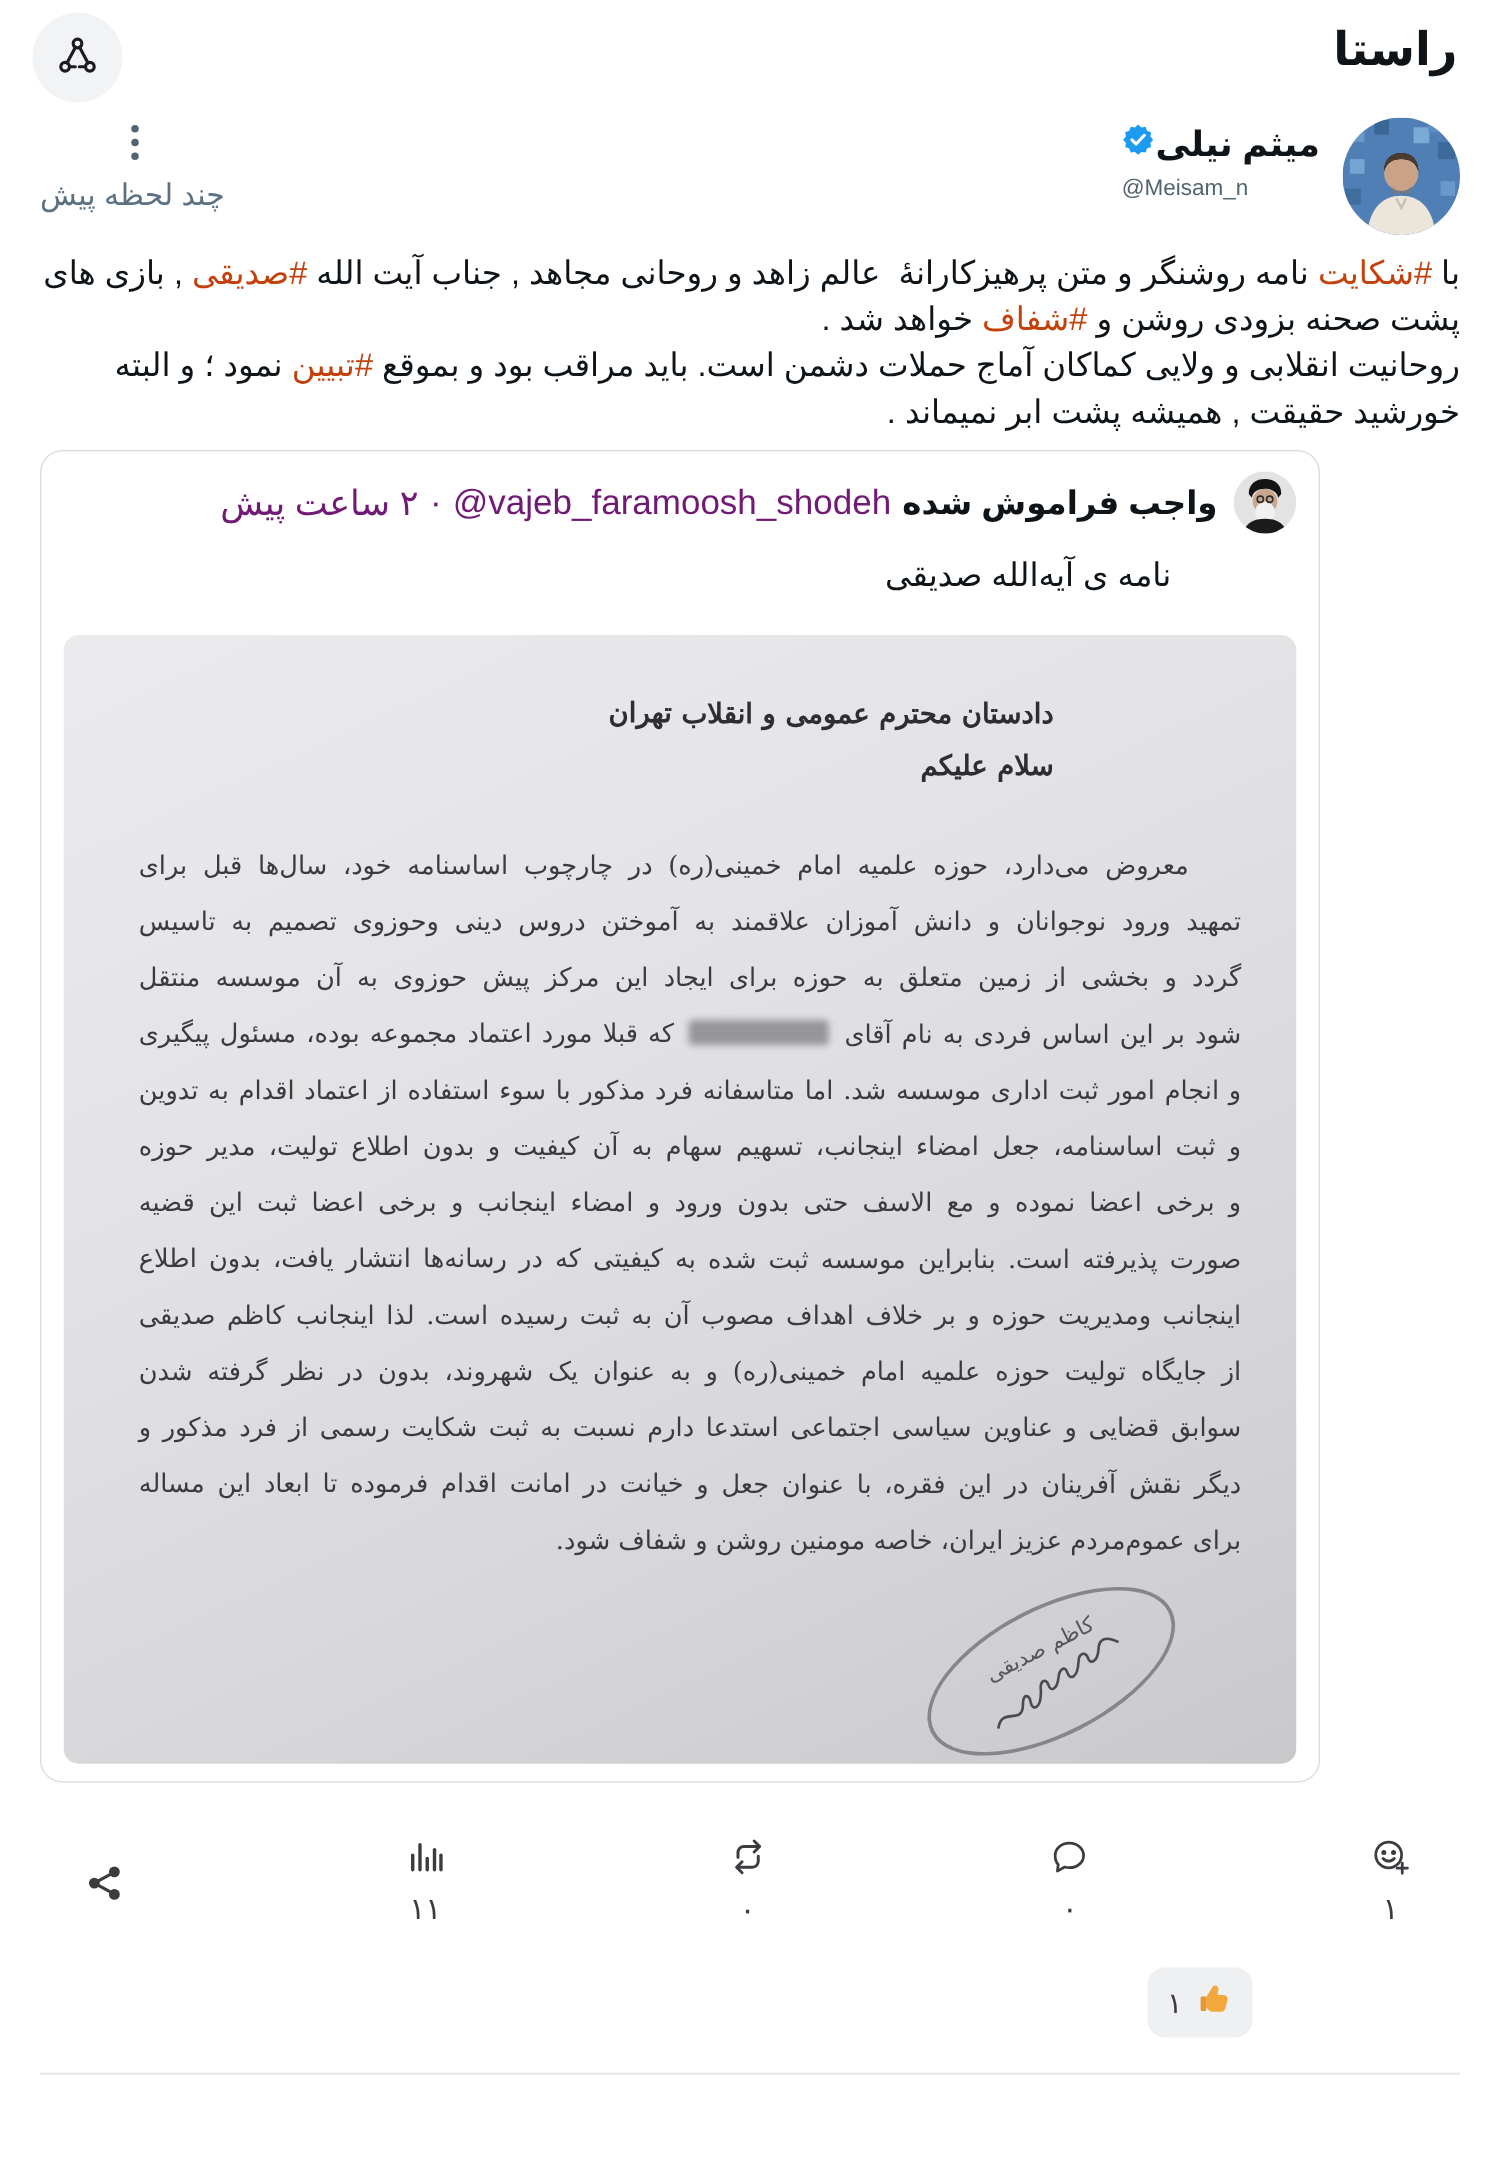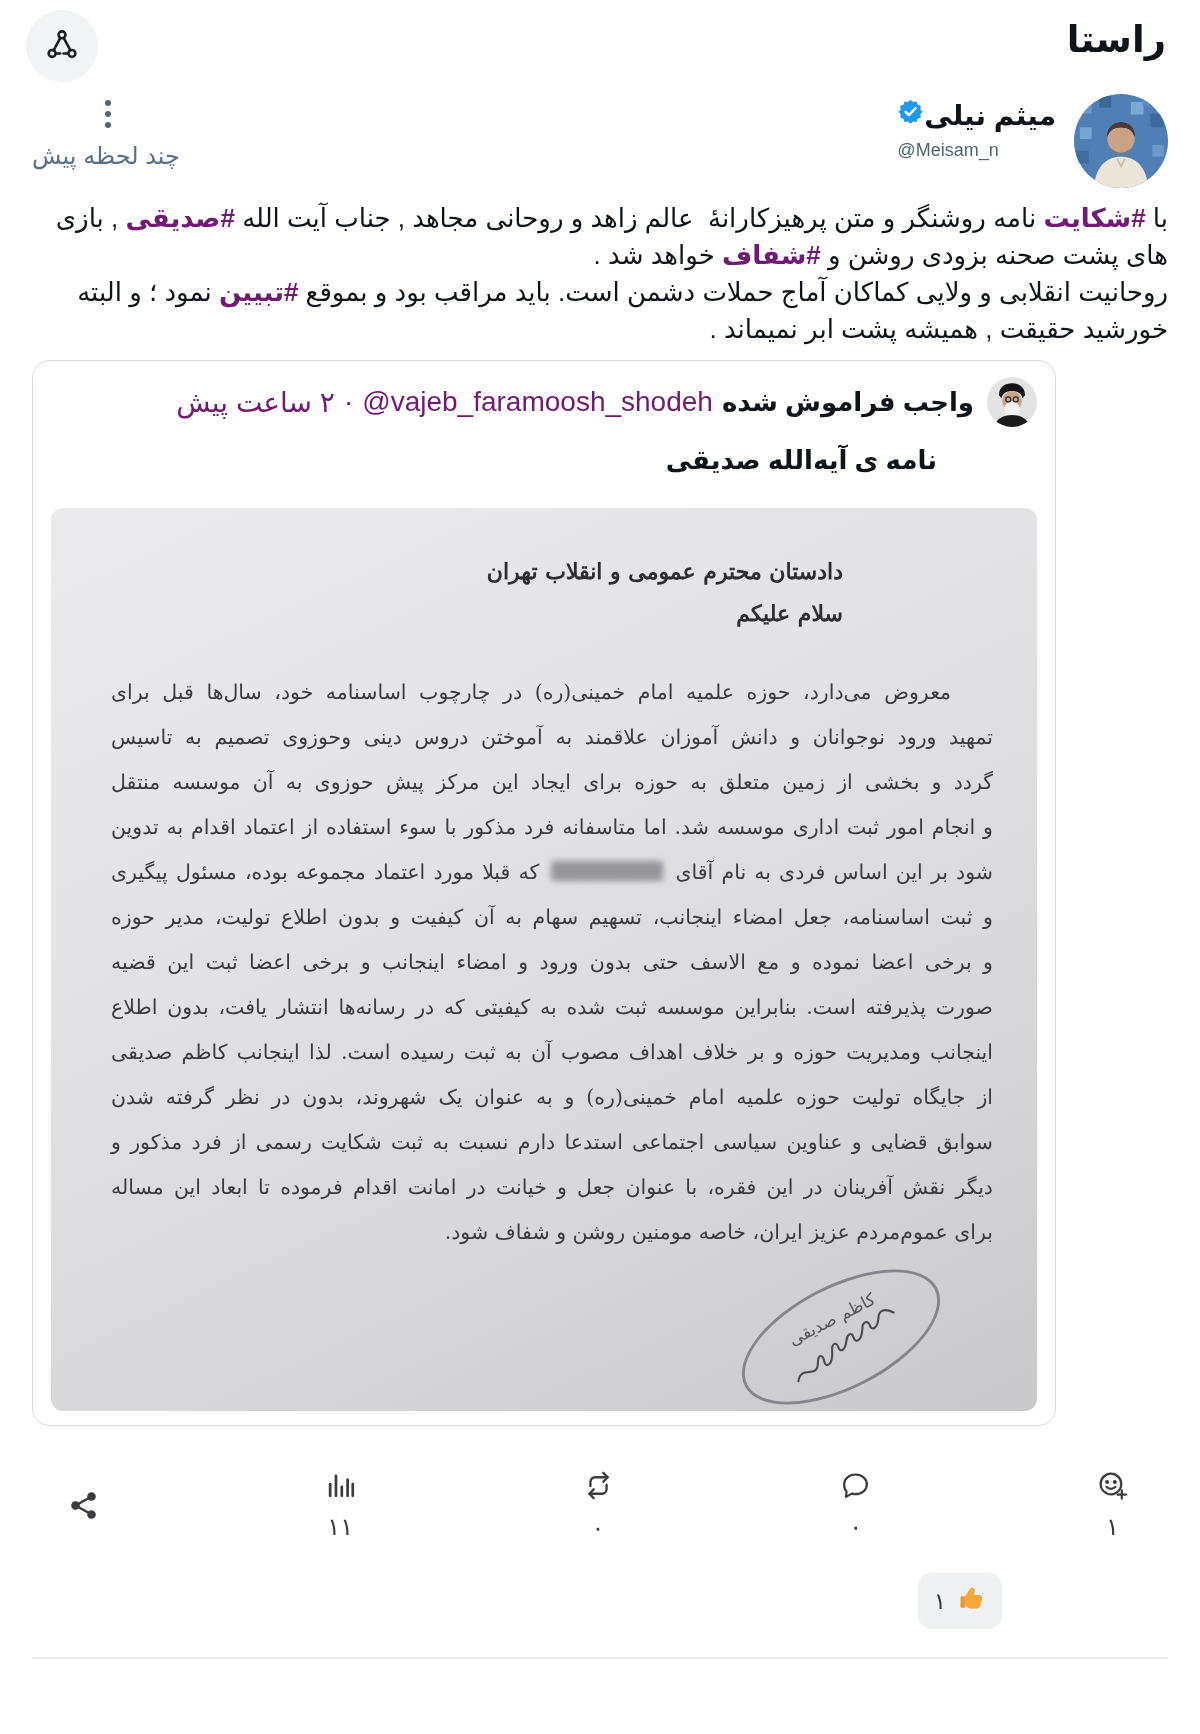--- a/index.html
+++ b/index.html
@@ -19,29 +19,29 @@
   .author-col{padding-top:4px;}
   .author-name-row{display:flex;align-items:center;gap:0;font-size:28px;font-weight:bold;}
   .author-handle{font-size:18px;color:#536471;margin-top:8px;}
   .latin{direction:ltr;unicode-bidi:isolate;}
   .head-left{margin-right:auto;display:flex;flex-direction:column;align-items:center;padding-top:2px;}
   .kebab{display:flex;flex-direction:column;gap:5px;margin:4px 6px 14px 10px;cursor:pointer;}
   .kebab i{width:6px;height:6px;border-radius:50%;background:#536471;display:block;}
   .timestamp{font-size:24px;color:#5b7083;white-space:nowrap;}
   
   .tweet-text{font-size:26px;line-height:37px;margin-top:12px;white-space:pre-wrap;text-align:right;}
-  .seg-tag{color:#701a75;cursor:pointer;font-weight:bold;}
+  .seg-tag{color:#c2410c;cursor:pointer;}
   
   .quote-card{margin:12px 112px 0 0;border:1.5px solid #d6dbde;border-radius:18px;padding:16px 18px 14px 18px;background:#fff;}
   .q-head{display:flex;align-items:center;gap:13px;}
   .avatar-q{width:50px;height:50px;border-radius:50%;overflow:hidden;flex:none;}
   .q-name{font-size:26px;font-weight:bold;white-space:nowrap;}
   .q-handle,.q-sep,.q-time{font-size:28px;color:#701a75;white-space:nowrap;}
   .q-meta{display:flex;align-items:center;gap:9px;overflow:hidden;}
-  .q-caption{font-size:26px;margin:18px 100px 16px 0;font-weight:bold;}
+  .q-caption{font-size:26px;margin:18px 100px 16px 0;}
   
   .paper{
     background:linear-gradient(155deg,#ebebed 0%,#e3e3e5 35%,#d7d7da 70%,#c9c9cc 100%);
     border-radius:12px;padding:36px 44px 8px 60px;color:#3b3b3e;
     font-family:"DejaVu Serif","Liberation Serif",serif;
     transform:rotate(0.001deg);
     margin-top:32px;
   }
   .letter-head{margin:6px 150px 0 0;text-align:right;font-weight:bold;font-size:22px;line-height:42px;color:#2e2e31;}
   .letter-body{margin-top:36px;font-size:20.5px;line-height:45px;text-align:justify;}
@@ -154,22 +154,22 @@
 
     <div class="paper">
       <div class="letter-head">
         <div>دادستان محترم عمومی و انقلاب تهران</div>
         <div>سلام علیکم</div>
       </div>
       <div class="letter-body">
           <div class="letter-line first">معروض می‌دارد، حوزه علمیه امام خمینی(ره) در چارچوب اساسنامه خود، سال‌ها قبل برای</div>
           <div class="letter-line">تمهید ورود نوجوانان و دانش آموزان علاقمند به آموختن دروس دینی وحوزوی تصمیم به تاسیس</div>
           <div class="letter-line">گردد و بخشی از زمین متعلق به حوزه برای ایجاد این مرکز پیش حوزوی به آن موسسه منتقل</div>
+          <div class="letter-line"><span>شود بر این اساس فردی به نام آقای </span><span class="redacted"></span><span> که قبلا مورد اعتماد مجموعه بوده، مسئول پیگیری</span></div>
           <div class="letter-line">و انجام امور ثبت اداری موسسه شد. اما متاسفانه فرد مذکور با سوء استفاده از اعتماد اقدام به تدوین</div>
-          <div class="letter-line"><span>شود بر این اساس فردی به نام آقای </span><span class="redacted"></span><span> که قبلا مورد اعتماد مجموعه بوده، مسئول پیگیری</span></div>
           <div class="letter-line">و ثبت اساسنامه، جعل امضاء اینجانب، تسهیم سهام به آن کیفیت و بدون اطلاع تولیت، مدیر حوزه</div>
           <div class="letter-line">و برخی اعضا نموده و مع الاسف حتی بدون ورود و امضاء اینجانب و برخی اعضا ثبت این قضیه</div>
           <div class="letter-line">صورت پذیرفته است. بنابراین موسسه ثبت شده به کیفیتی که در رسانه‌ها انتشار یافت، بدون اطلاع</div>
           <div class="letter-line">اینجانب ومدیریت حوزه و بر خلاف اهداف مصوب آن به ثبت رسیده است. لذا اینجانب کاظم صدیقی</div>
           <div class="letter-line">از جایگاه تولیت حوزه علمیه امام خمینی(ره) و به عنوان یک شهروند، بدون در نظر گرفته شدن</div>
           <div class="letter-line">سوابق قضایی و عناوین سیاسی اجتماعی استدعا دارم نسبت به ثبت شکایت رسمی از فرد مذکور و</div>
           <div class="letter-line">دیگر نقش آفرینان در این فقره، با عنوان جعل و خیانت در امانت اقدام فرموده تا ابعاد این مساله</div>
           <div class="letter-line last">برای عموم‌مردم عزیز ایران، خاصه مومنین روشن و شفاف شود.</div>
         </div>
       <div class="stamp">

